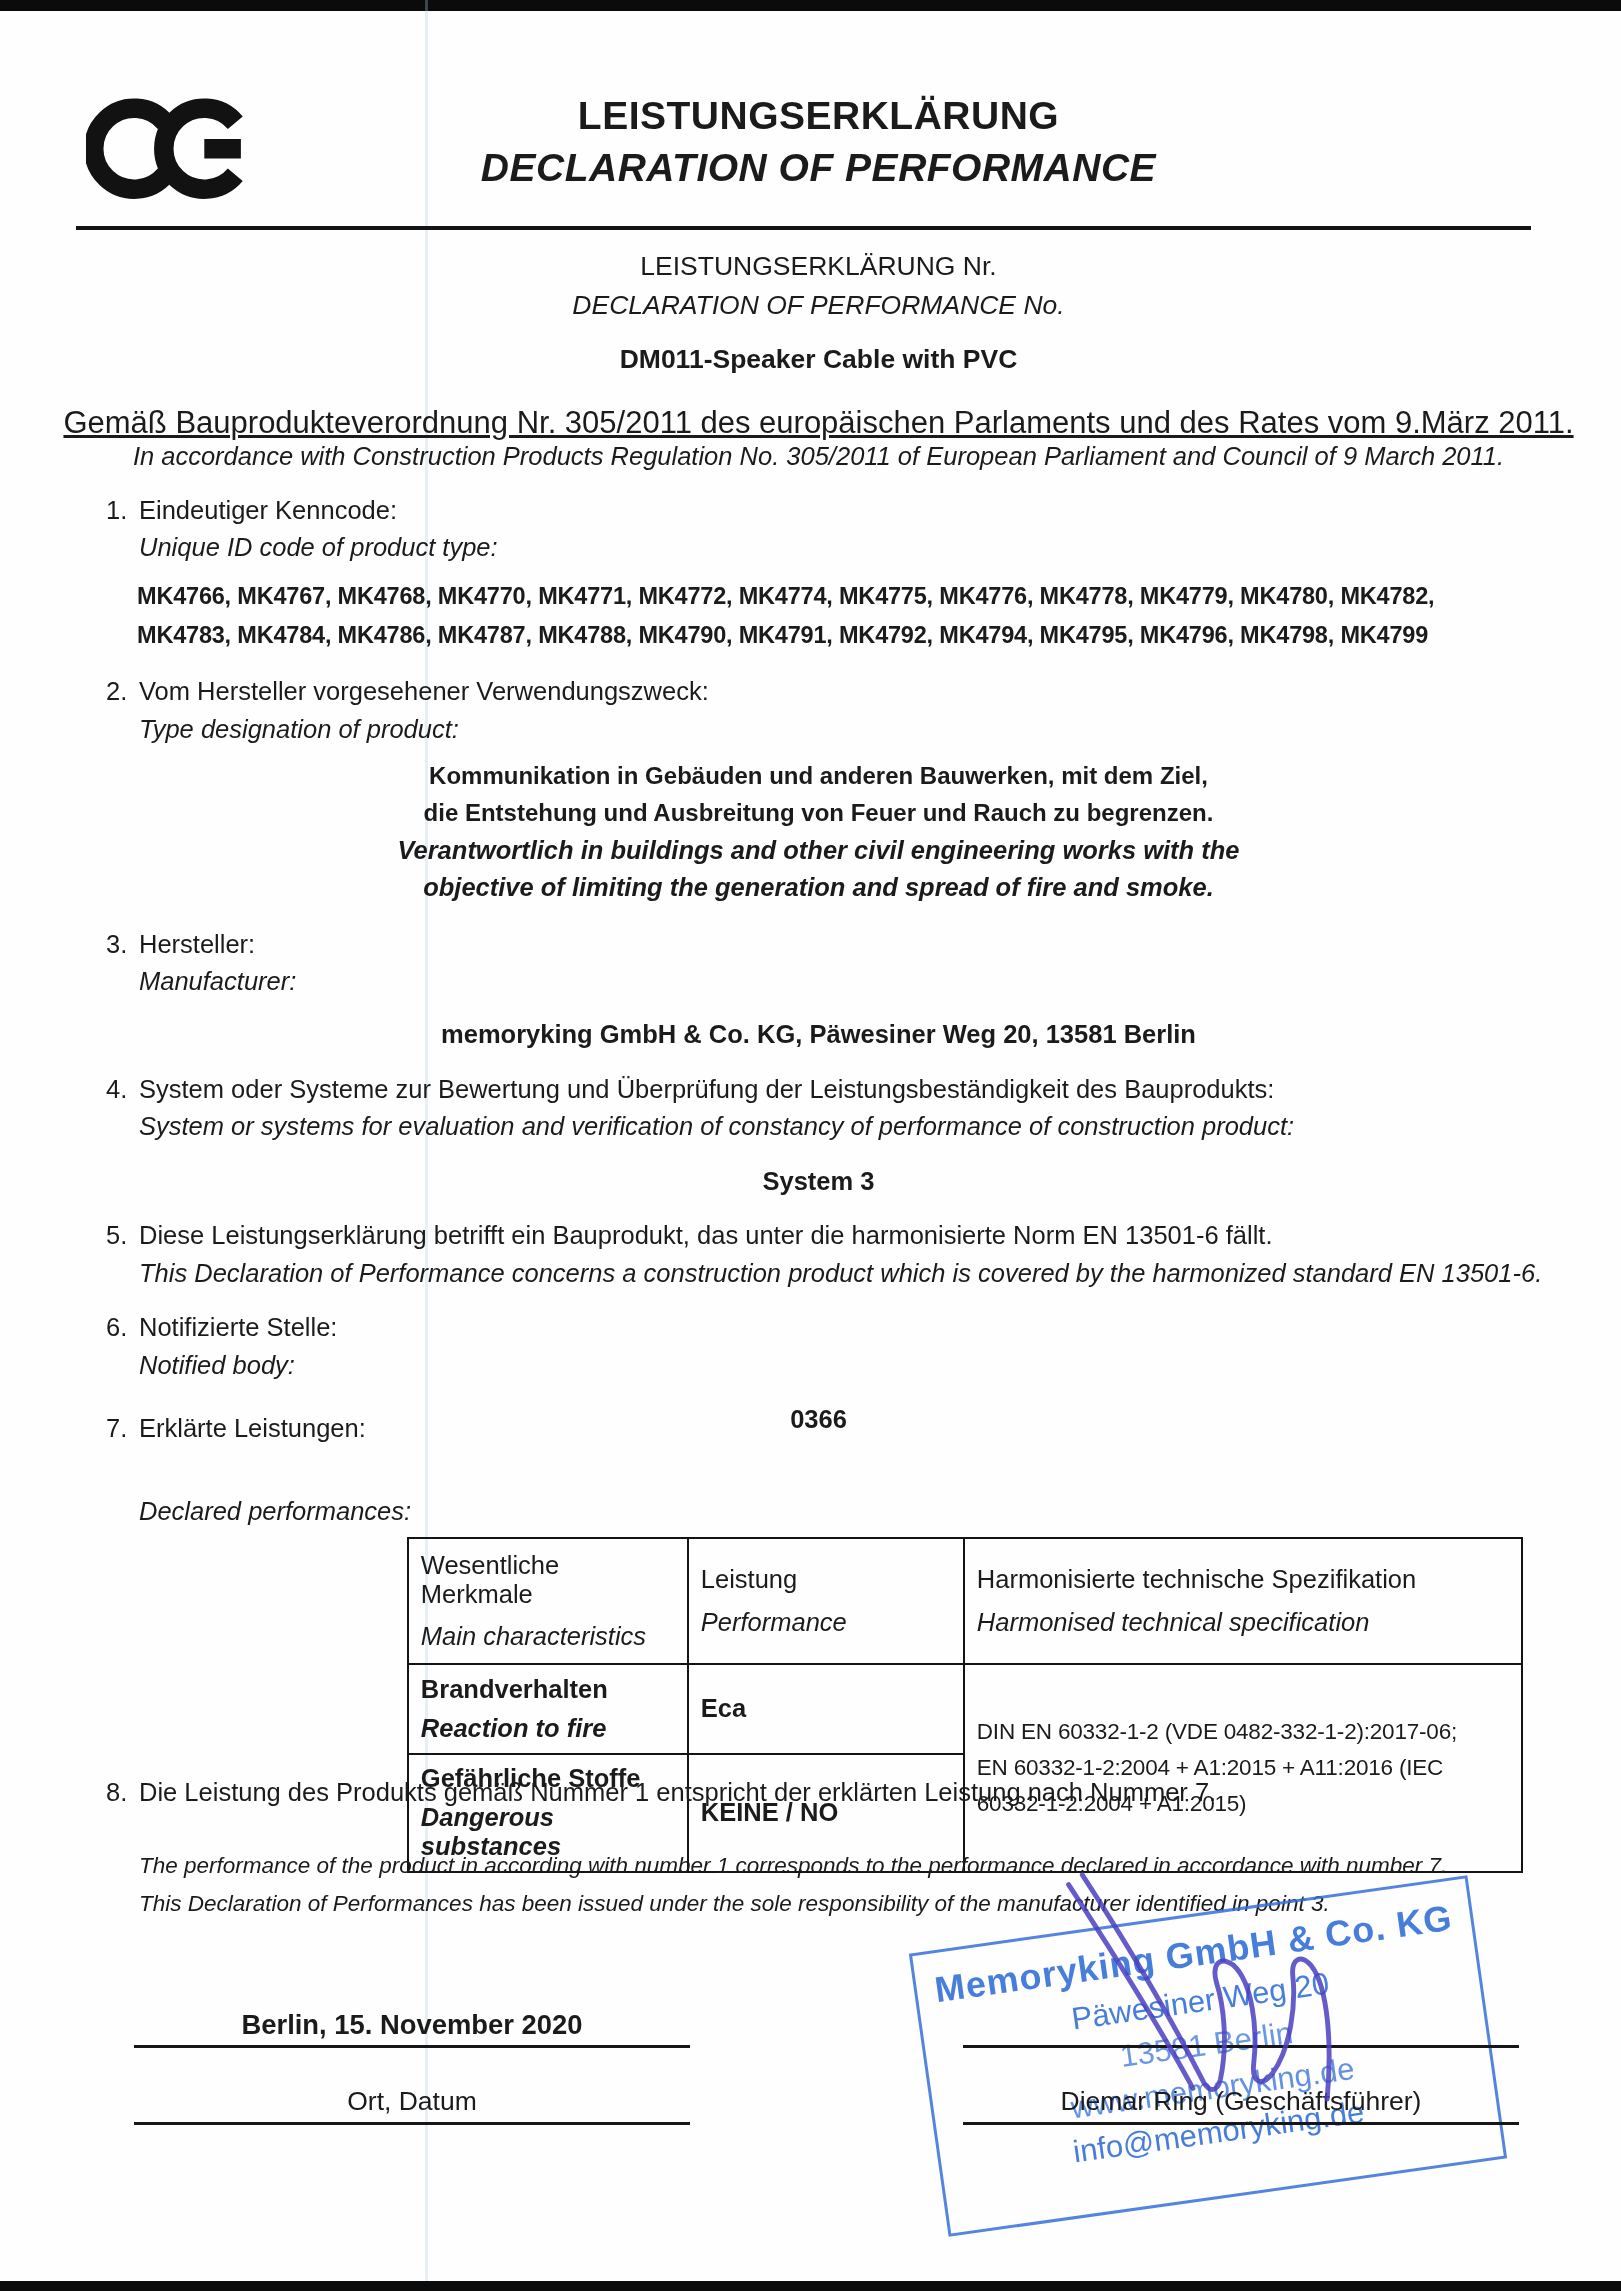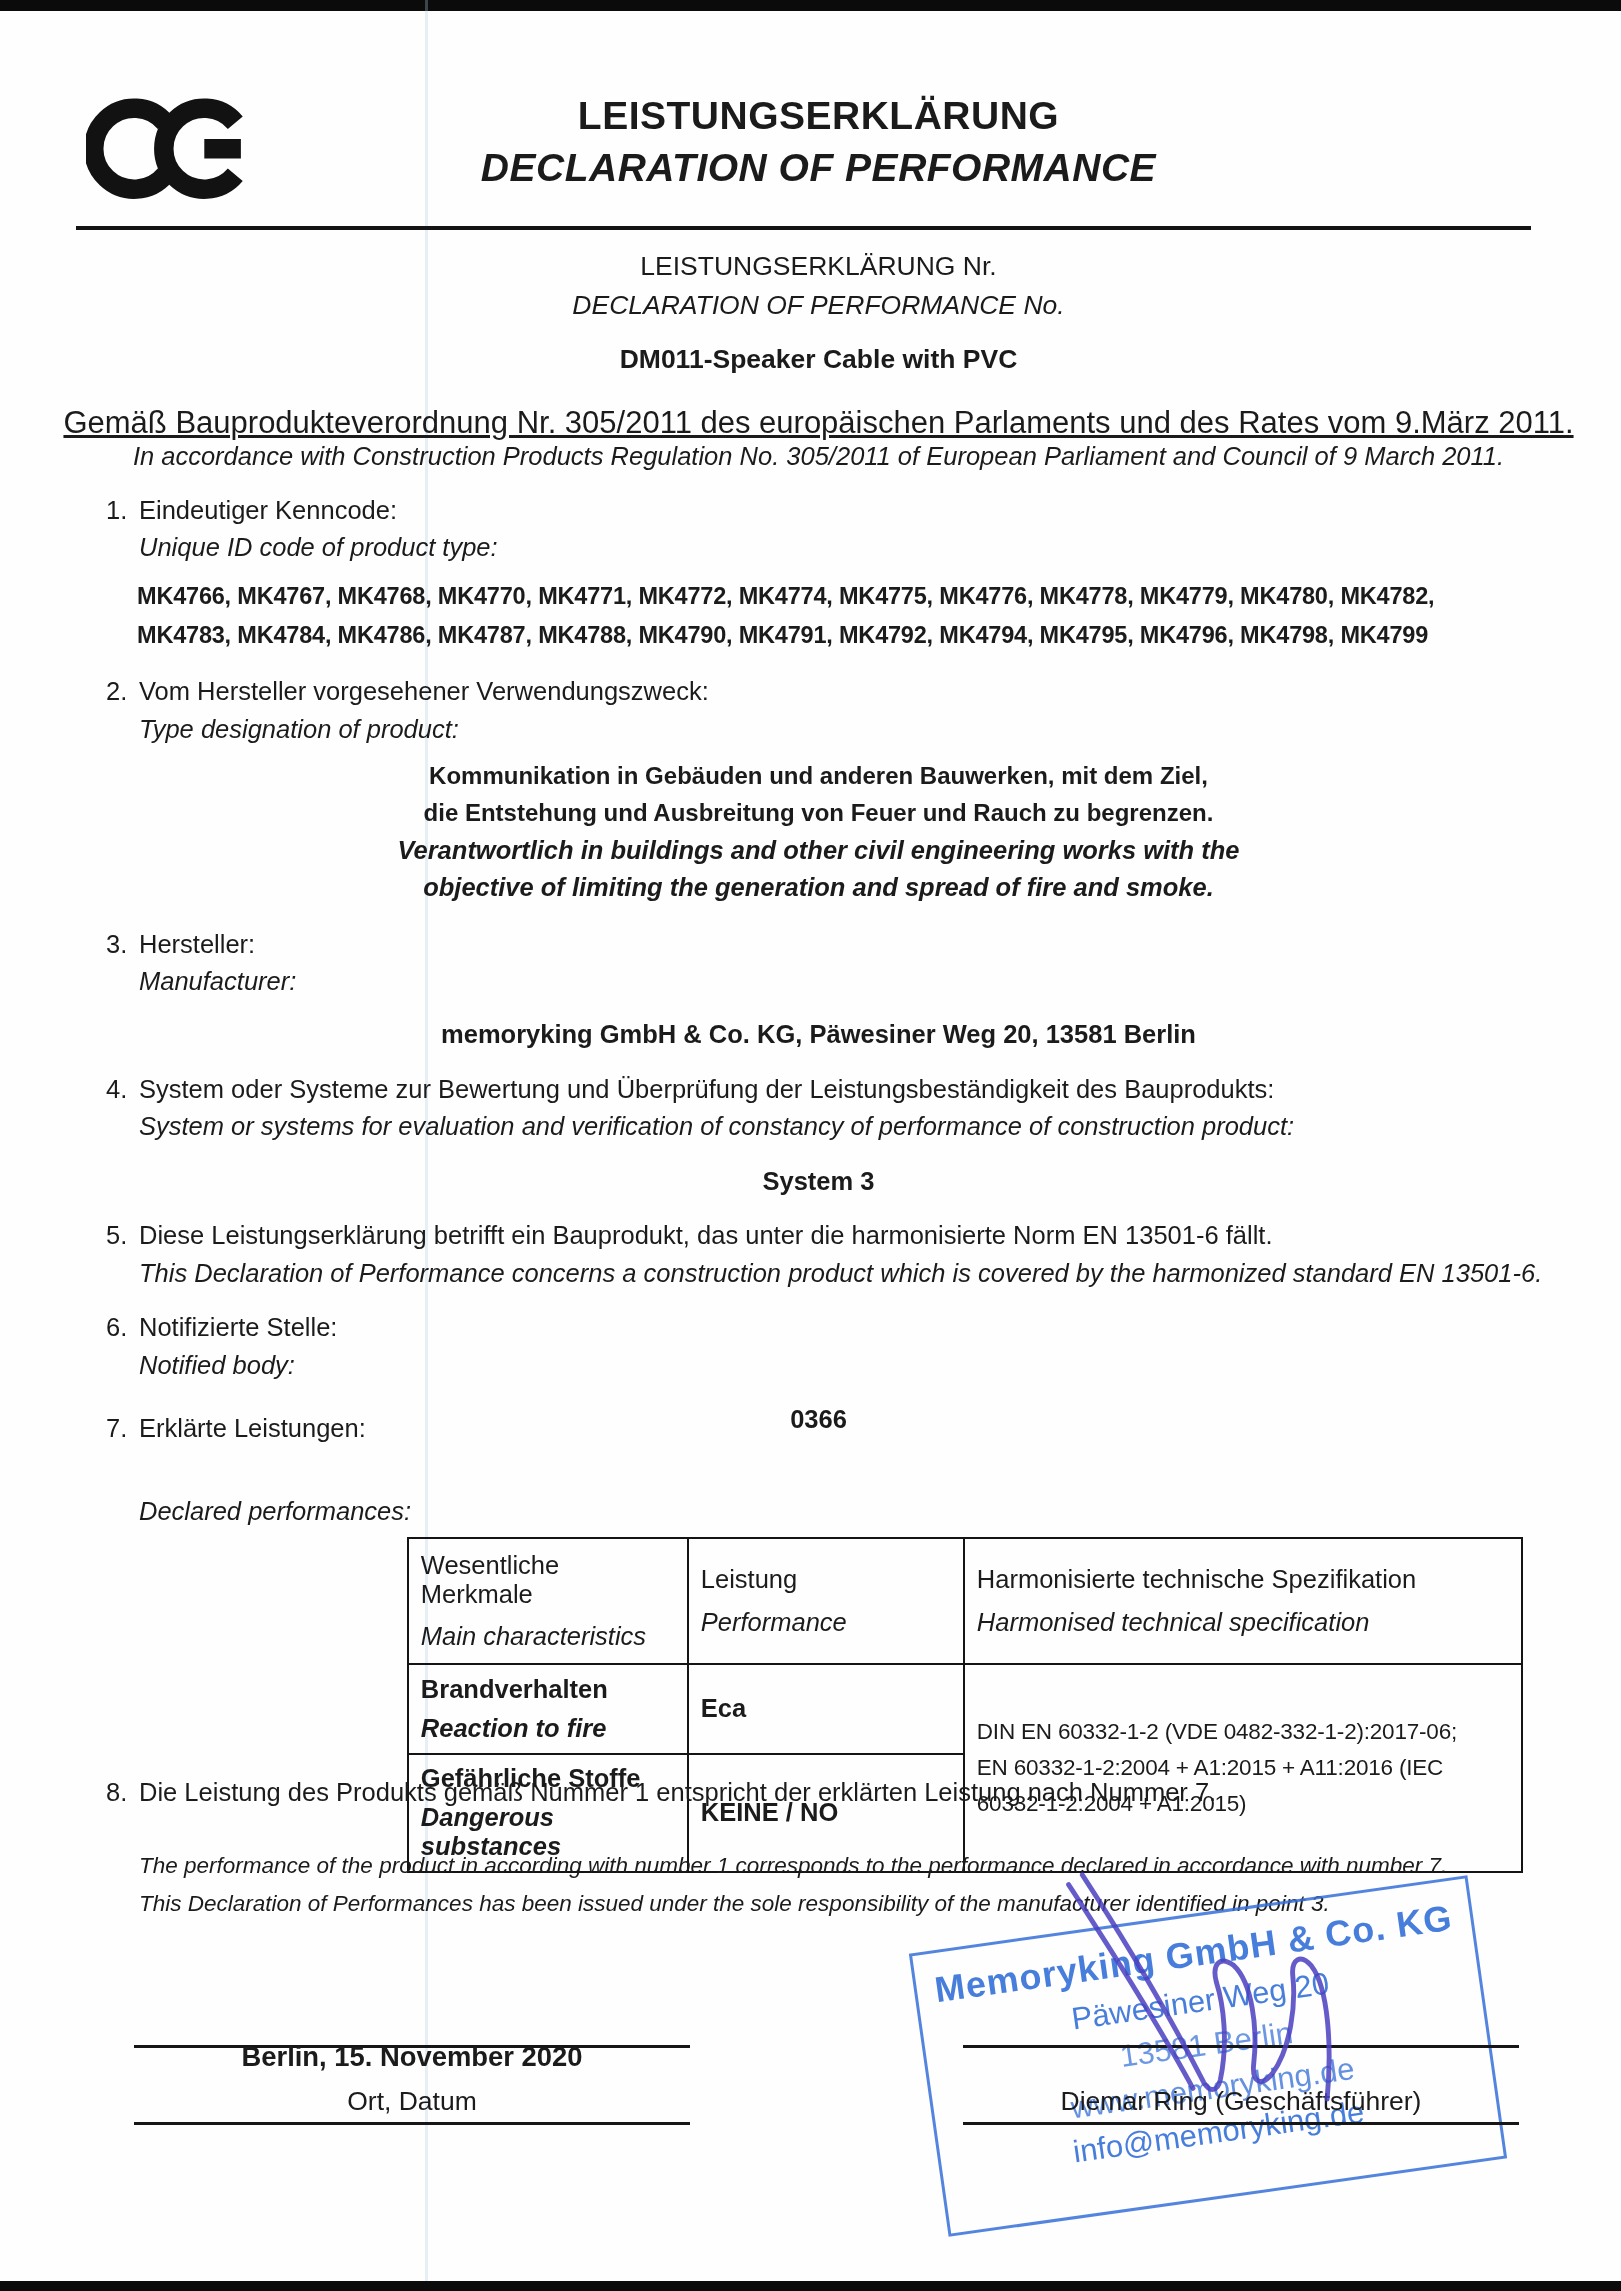--- a/index.html
+++ b/index.html
@@ -33,21 +33,21 @@
   table.perf{position:absolute;left:407px;top:1537px;border-collapse:collapse;table-layout:fixed;}
   table.perf td{border:2.9px solid #141414;vertical-align:middle;padding:5.9px 11.8px;}
   .th-de{font-size:25.5px;display:block;margin:5.9px 0 13.7px 0;}
   .th-en{font-size:25.5px;font-style:italic;display:block;margin:0 0 5.9px 0;}
   .td-de{font-size:25.5px;font-weight:bold;display:block;margin:3.9px 0 9.8px 0;}
   .td-en{font-size:25.5px;font-weight:bold;font-style:italic;display:block;margin:0 0 3.9px 0;}
   .td-perf{font-size:25.5px;font-weight:bold;}
   .td-spec{font-size:22.5px;font-weight:normal;line-height:1.6;white-space:pre-line;letter-spacing:-0.2px;}
   
   .sigline{position:absolute;height:2.9px;background:#161616;}
-  .date-label{font-size:27.4px;font-weight:bold;margin-top:32px;}
+  .date-label{font-size:27.4px;font-weight:bold;}
   .plain-label{font-size:26.5px;}
   .stamp{
     position:absolute;left:926px;top:1913px;width:564px;height:286px;
     border:3.9px solid rgba(54,112,216,.85);transform:rotate(-8deg);
     text-align:center;color:rgba(47,108,214,.88);z-index:2;padding-top:9.8px;box-sizing:border-box;
   }
   .stamp .s1{font-size:36px;font-weight:bold;letter-spacing:1px;margin-top:5.9px;}
   .stamp .s2{font-size:31px;margin-top:9.8px;}
   .stamp .s3{font-size:31px;margin-top:7.8px;opacity:.8;}
   .stamp .s4{font-size:31px;margin-top:7.8px;opacity:.85;}

